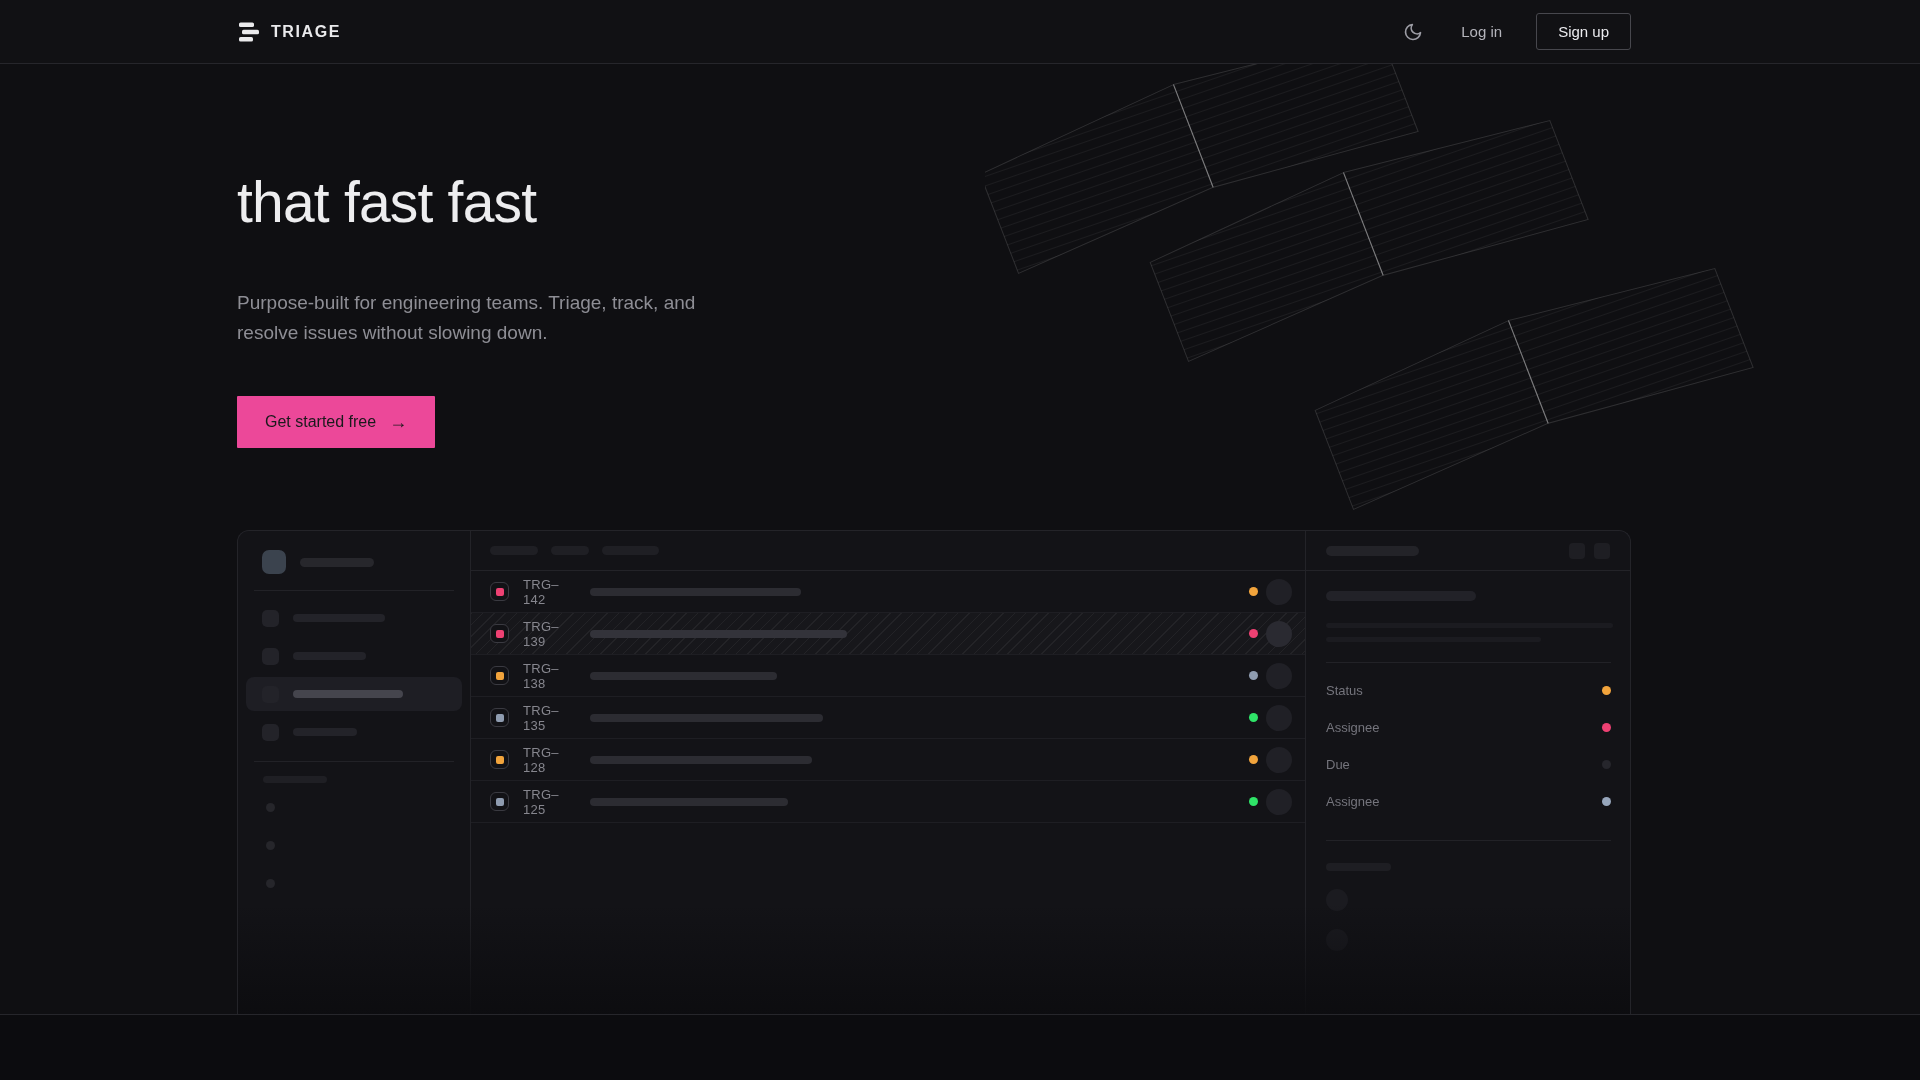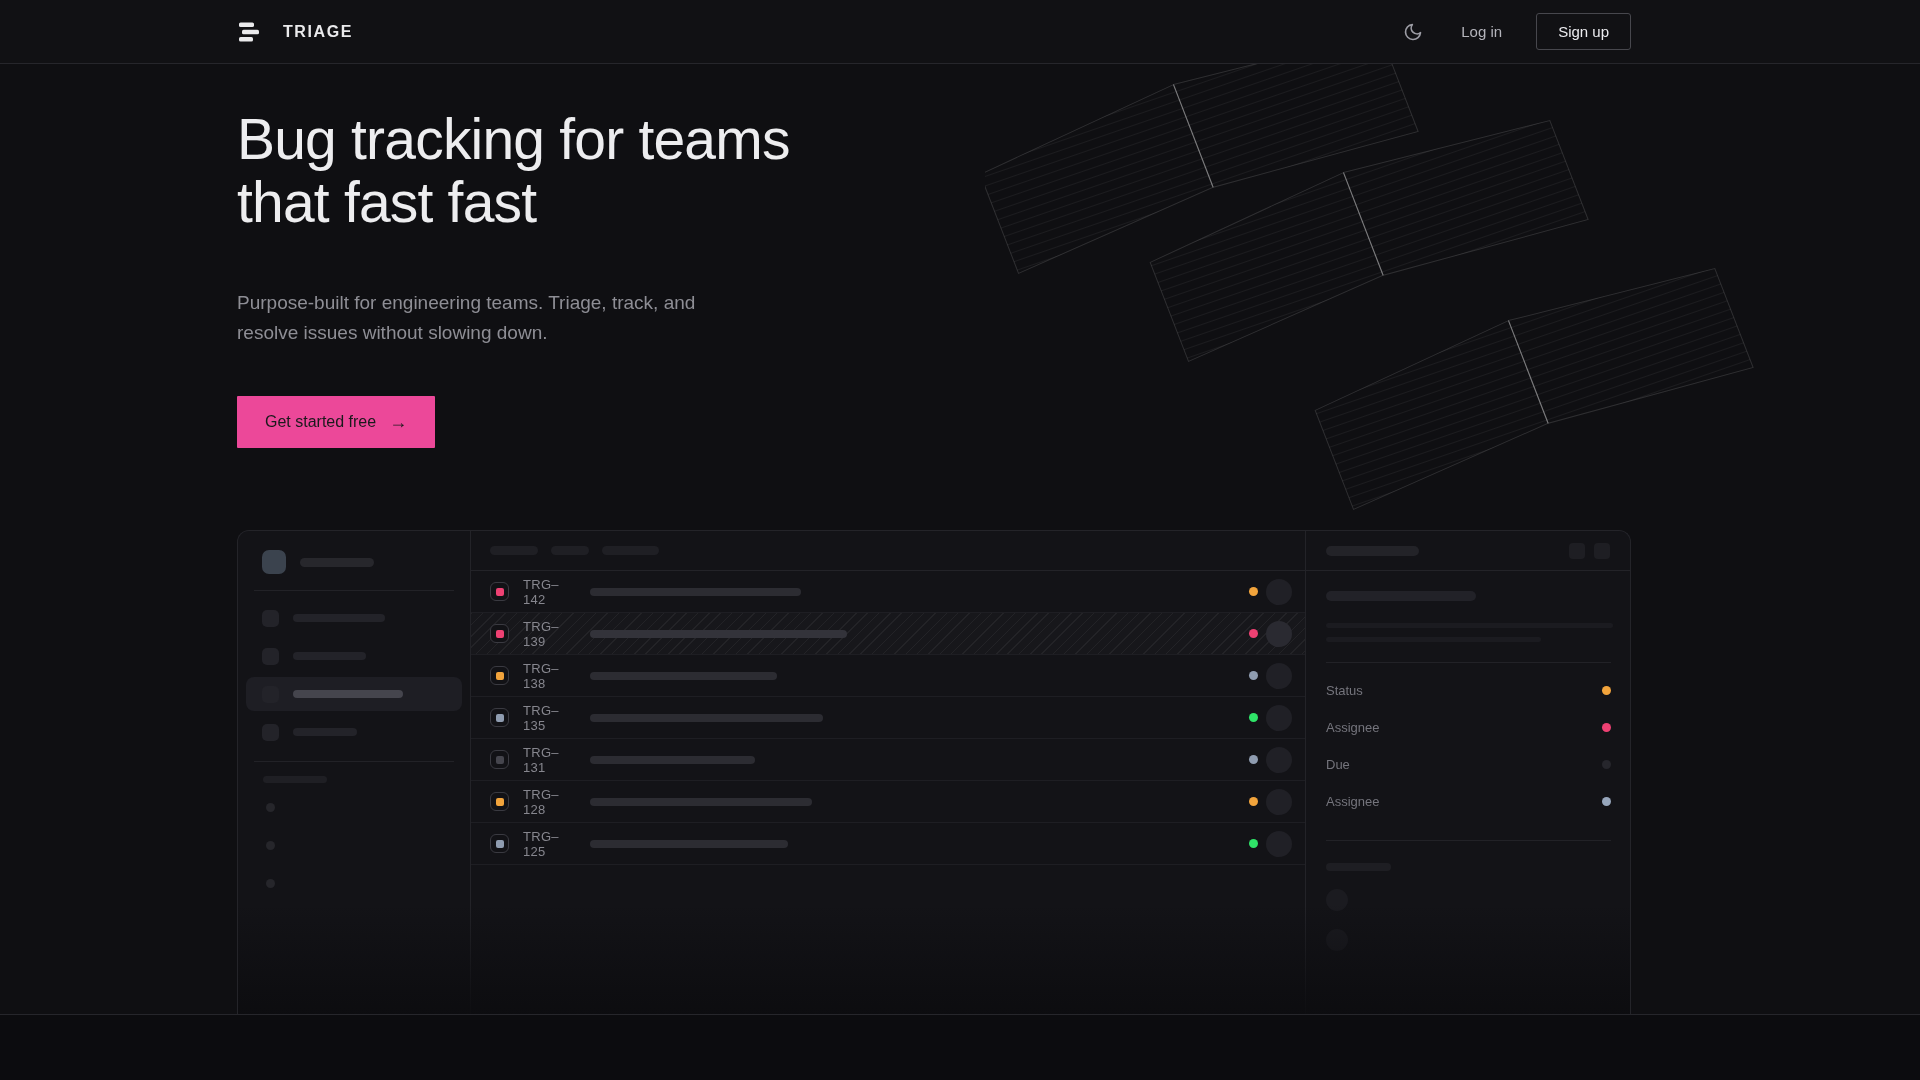--- a/index.html
+++ b/index.html
@@ -7,21 +7,21 @@
   body {
     width:1920px; height:1080px; overflow:hidden;
     background:#0f0f12;
     font-family:"Liberation Sans", sans-serif;
     -webkit-font-smoothing:antialiased;
   }
 
   
   .navbar { height:64px; background:#111114; border-bottom:1px solid #26262b; position:relative; z-index:5; }
   .nav-inner { width:1394px; margin-left:237px; height:100%; display:flex; align-items:center; justify-content:space-between; }
-  .logo { display:flex; align-items:center; gap:24px; cursor:pointer; }
+  .logo { display:flex; align-items:center; gap:12px; cursor:pointer; }
   .logo-icon { width:22px; height:22px; display:block; }
   .logo-text { color:#eaeaec; font-size:16px; font-weight:bold; letter-spacing:1.6px; }
   .nav-right { display:flex; align-items:center; gap:34px; }
   .theme-btn { background:none; border:none; padding:4px; cursor:pointer; display:flex; }
   .login { color:#b4b4bb; font-size:15px; cursor:pointer; text-decoration:none; }
   .signup { background:transparent; border:1px solid #47474d; color:#ececf0; font-size:15px;
             padding:9px 21px; border-radius:3px; cursor:pointer; font-family:inherit; }
 
   
   .hero { position:relative; height:950px; background:#0f0f12; overflow:hidden; }
@@ -140,21 +140,21 @@
       <line x1="0" y1="-66" x2="4" y2="44" stroke="rgba(255,255,255,0.28)" stroke-width="1.2"></line>
     </g>
     <g transform="translate(545,319) rotate(-19)">
       <polygon points="-212,-44 0,-66 4,44 -208,62" fill="url(#hatch)" stroke="rgba(255,255,255,0.13)" stroke-width="1"></polygon>
       <polygon points="0,-66 212,-48 216,58 4,44" fill="url(#hatch)" stroke="rgba(255,255,255,0.13)" stroke-width="1"></polygon>
       <line x1="0" y1="-66" x2="4" y2="44" stroke="rgba(255,255,255,0.28)" stroke-width="1.2"></line>
     </g>
   </svg>
 
   <div class="hero-content">
-    <h1><span>Bug tracking for teams</span><br><span>that fast fast</span></h1>
+    <h1><br><span>that fast fast</span></h1>
     <p>Purpose-built for engineering teams. Triage, track, and resolve issues without slowing down.</p>
     <button class="cta">
       <span>Get started free</span>
       <span class="arrow">→</span>
     </button>
   </div>
 
   <div class="mockup">
 
     <div class="side">
@@ -229,30 +229,20 @@
           <span class="row-avatar"></span>
         </div>
         <div class="issue-row">
           <span class="issue-icon">
             <span class="issue-icon-inner" style="background-color: rgb(143, 156, 176);"></span>
           </span>
           <span class="issue-id">TRG–135</span>
           <span class="title-bar" style="width: 233px;"></span>
           <span class="spacer"></span>
           <span class="status-dot" style="background-color: rgb(47, 228, 104);"></span>
-          <span class="row-avatar"></span>
-        </div>
-        <div class="issue-row">
-          <span class="issue-icon">
-            <span class="issue-icon-inner" style="background-color: rgb(69, 69, 77);"></span>
-          </span>
-          <span class="issue-id">TRG–131</span>
-          <span class="title-bar" style="width: 165px;"></span>
-          <span class="spacer"></span>
-          <span class="status-dot" style="background-color: rgb(143, 156, 176);"></span>
           <span class="row-avatar"></span>
         </div>
         <div class="issue-row">
           <span class="issue-icon">
             <span class="issue-icon-inner" style="background-color: rgb(242, 164, 60);"></span>
           </span>
           <span class="issue-id">TRG–128</span>
           <span class="title-bar" style="width: 222px;"></span>
           <span class="spacer"></span>
           <span class="status-dot" style="background-color: rgb(242, 164, 60);"></span>

